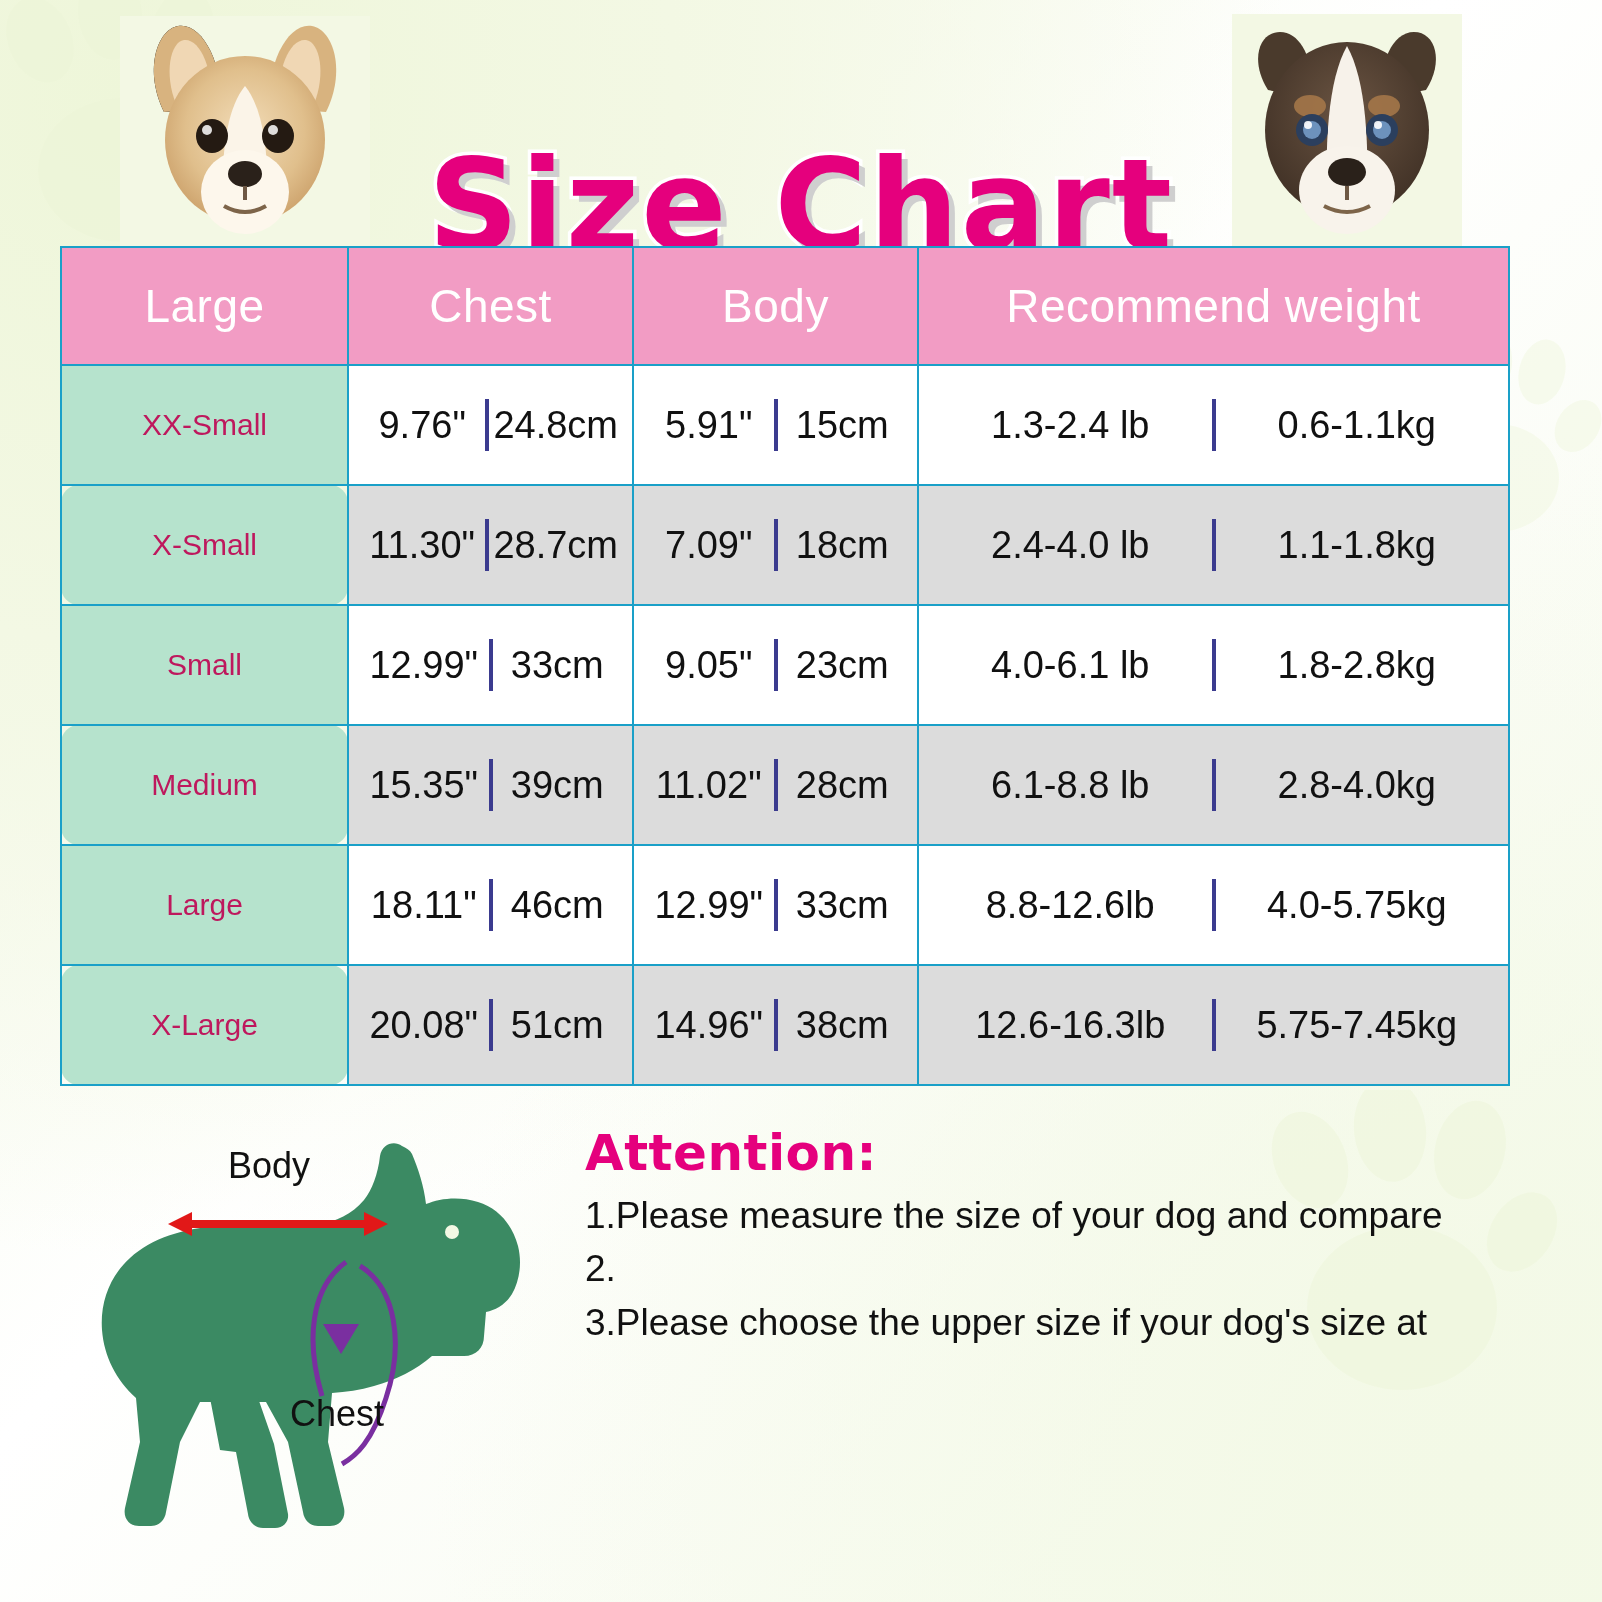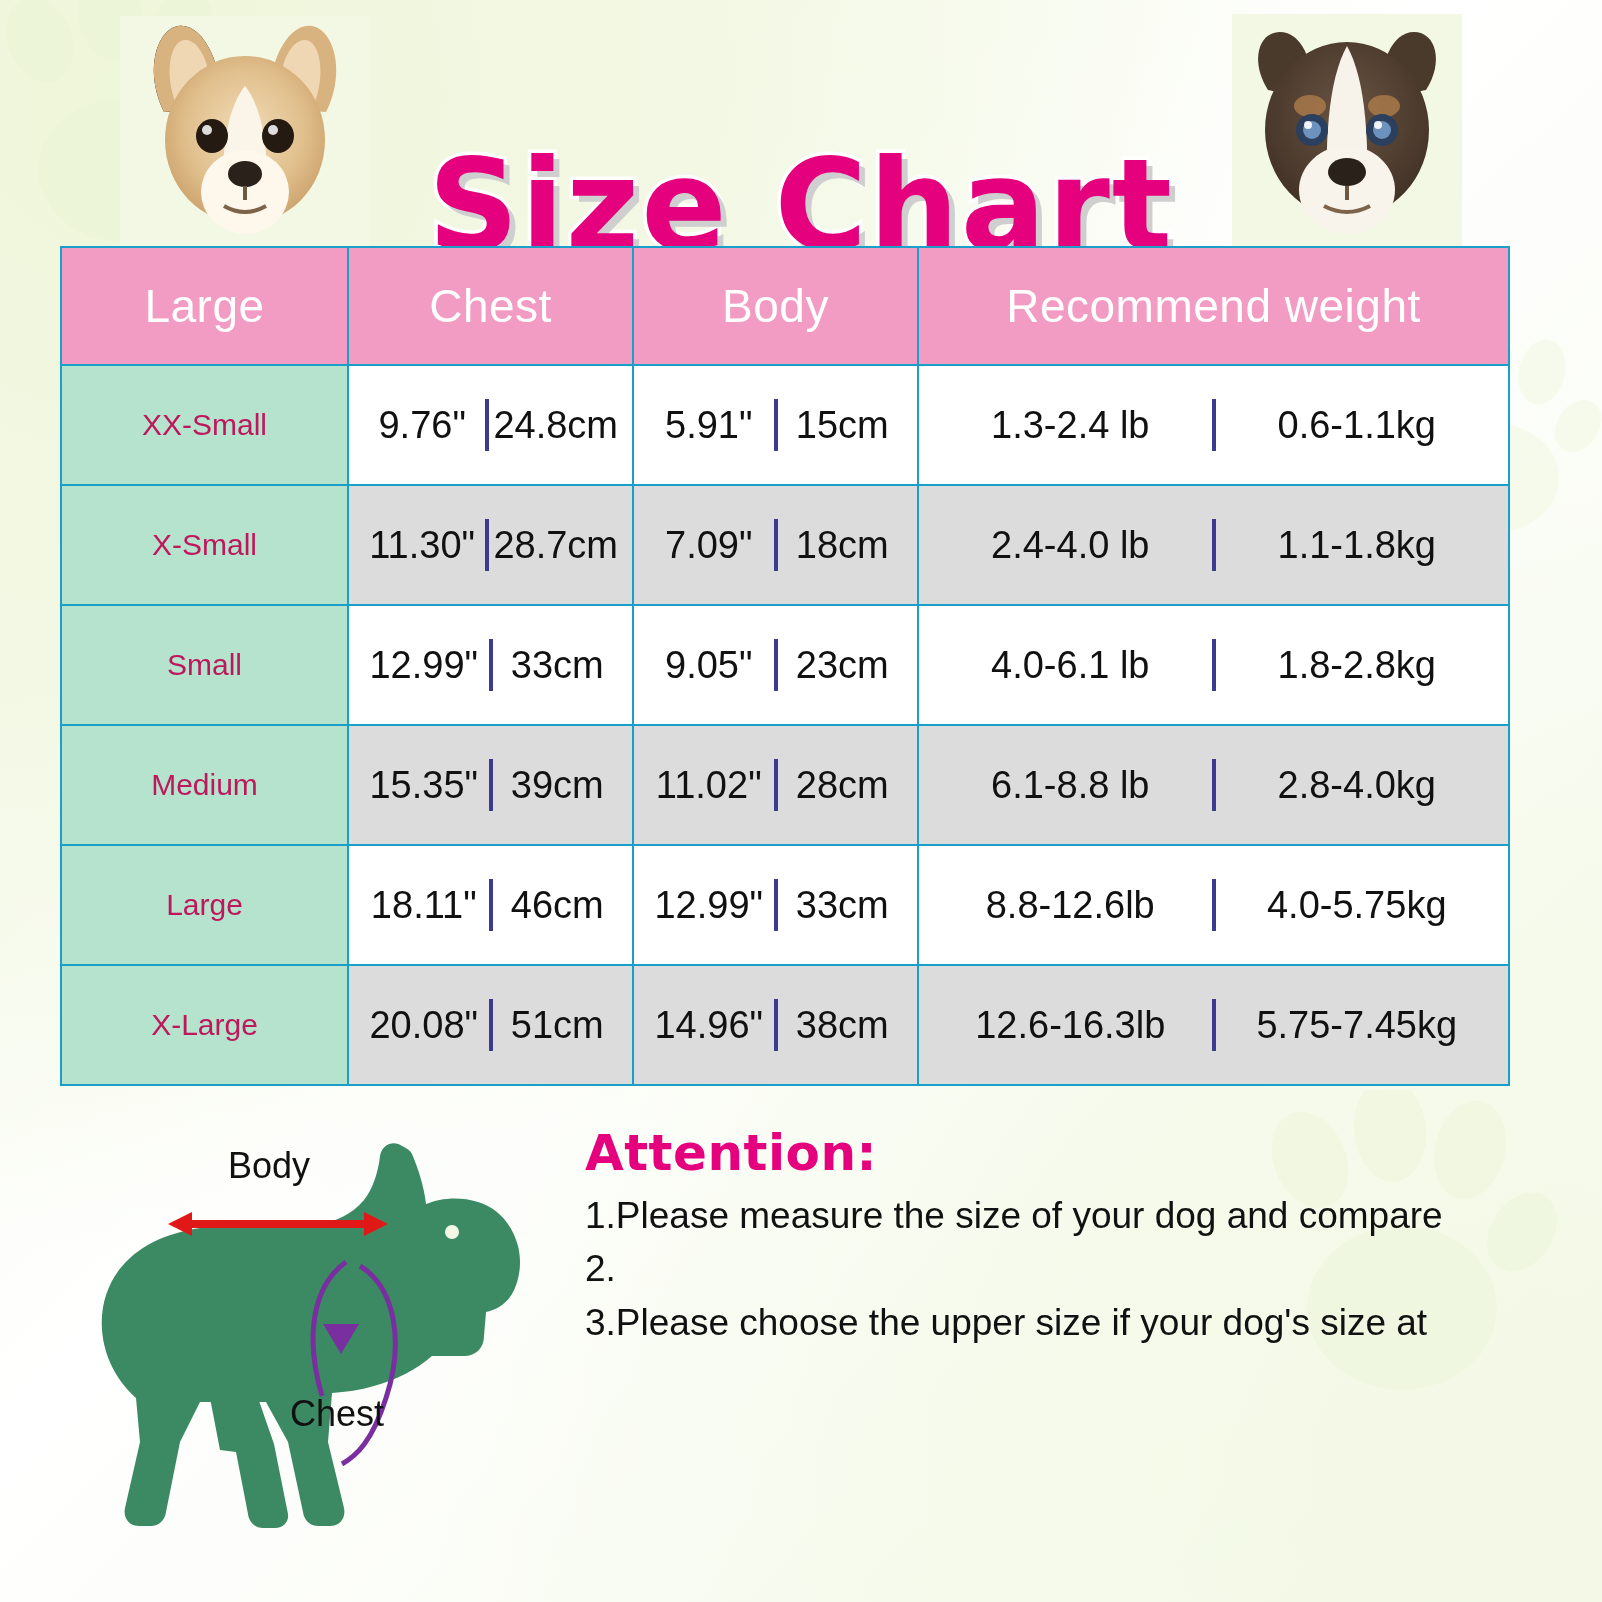--- a/index.html
+++ b/index.html
@@ -102,21 +102,21 @@
     letter-spacing: 0.5px;
   }
   td.size-cell {
     background: #b6e3cd;
     font-size: 30px;
     color: #be185d;
     height: 118px;
   }
   tbody tr.odd td.data-cell { background: #ffffff; }
   tbody tr.even td.data-cell { background: #dcdcdc; }
-  tbody tr.even td.size-cell { background: #b6e3cd; }
+  tbody tr.even td.size-cell { background: #b6e3cd; border-radius: 18px; }
 
   td.data-cell {
     font-size: 38px;
     color: #111111;
   }
   .pair {
     display: flex;
     align-items: center;
     justify-content: center;
     height: 118px;

